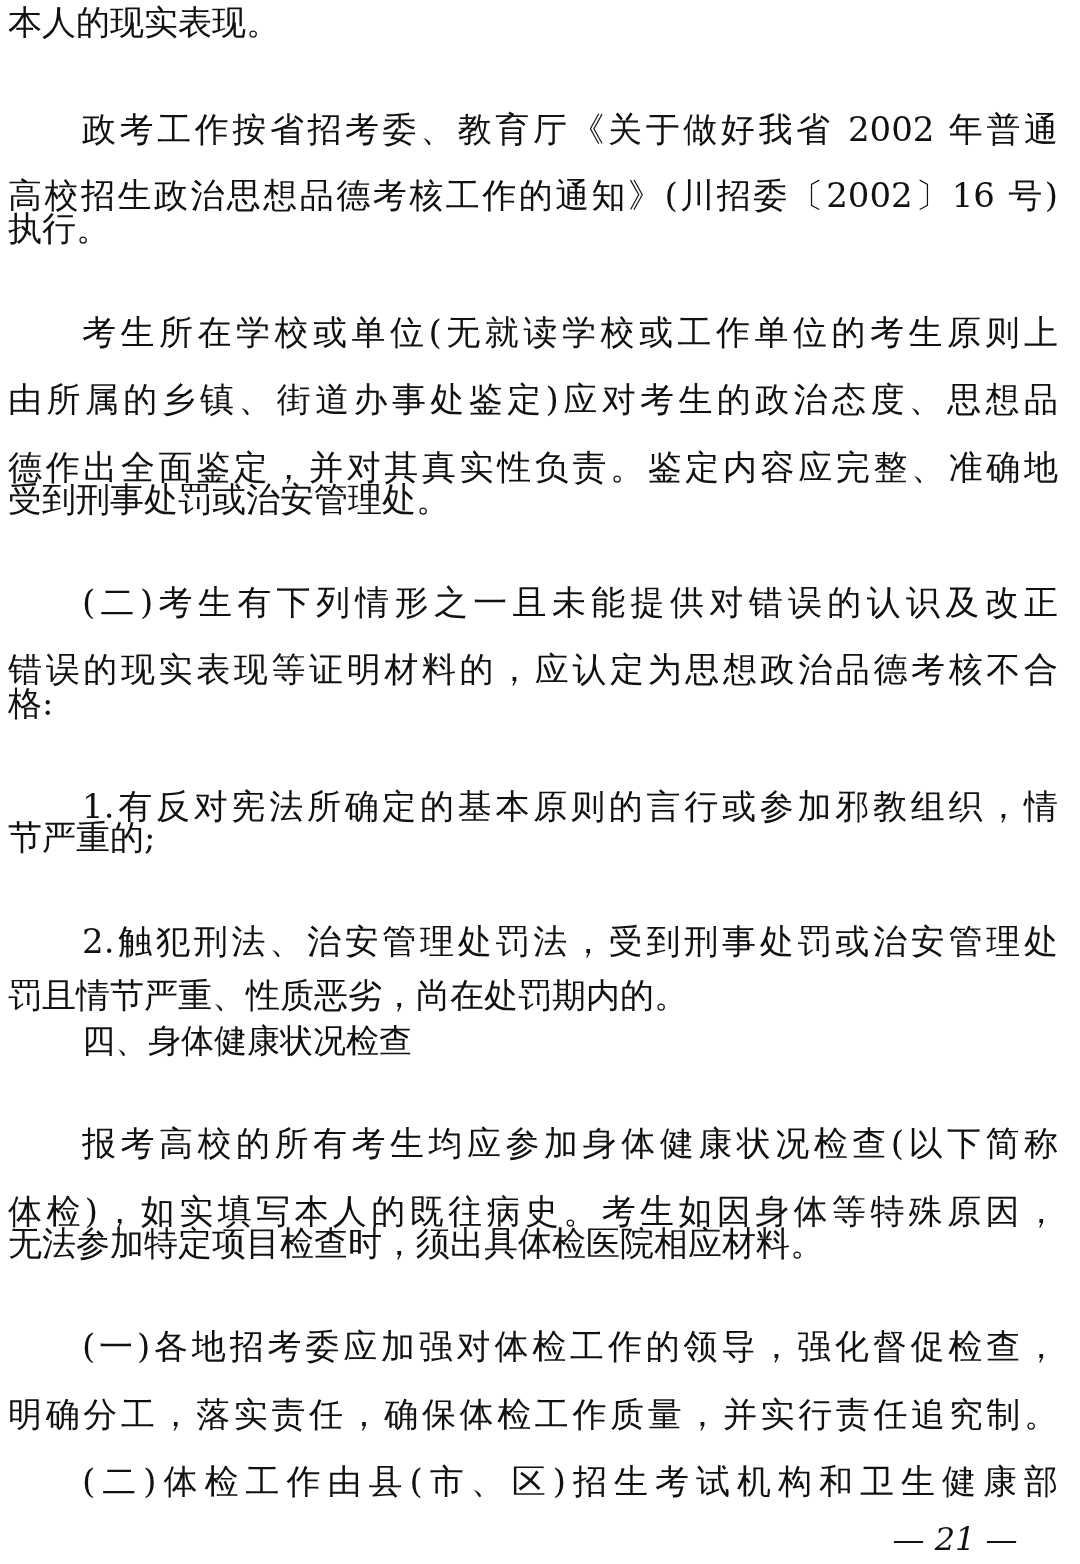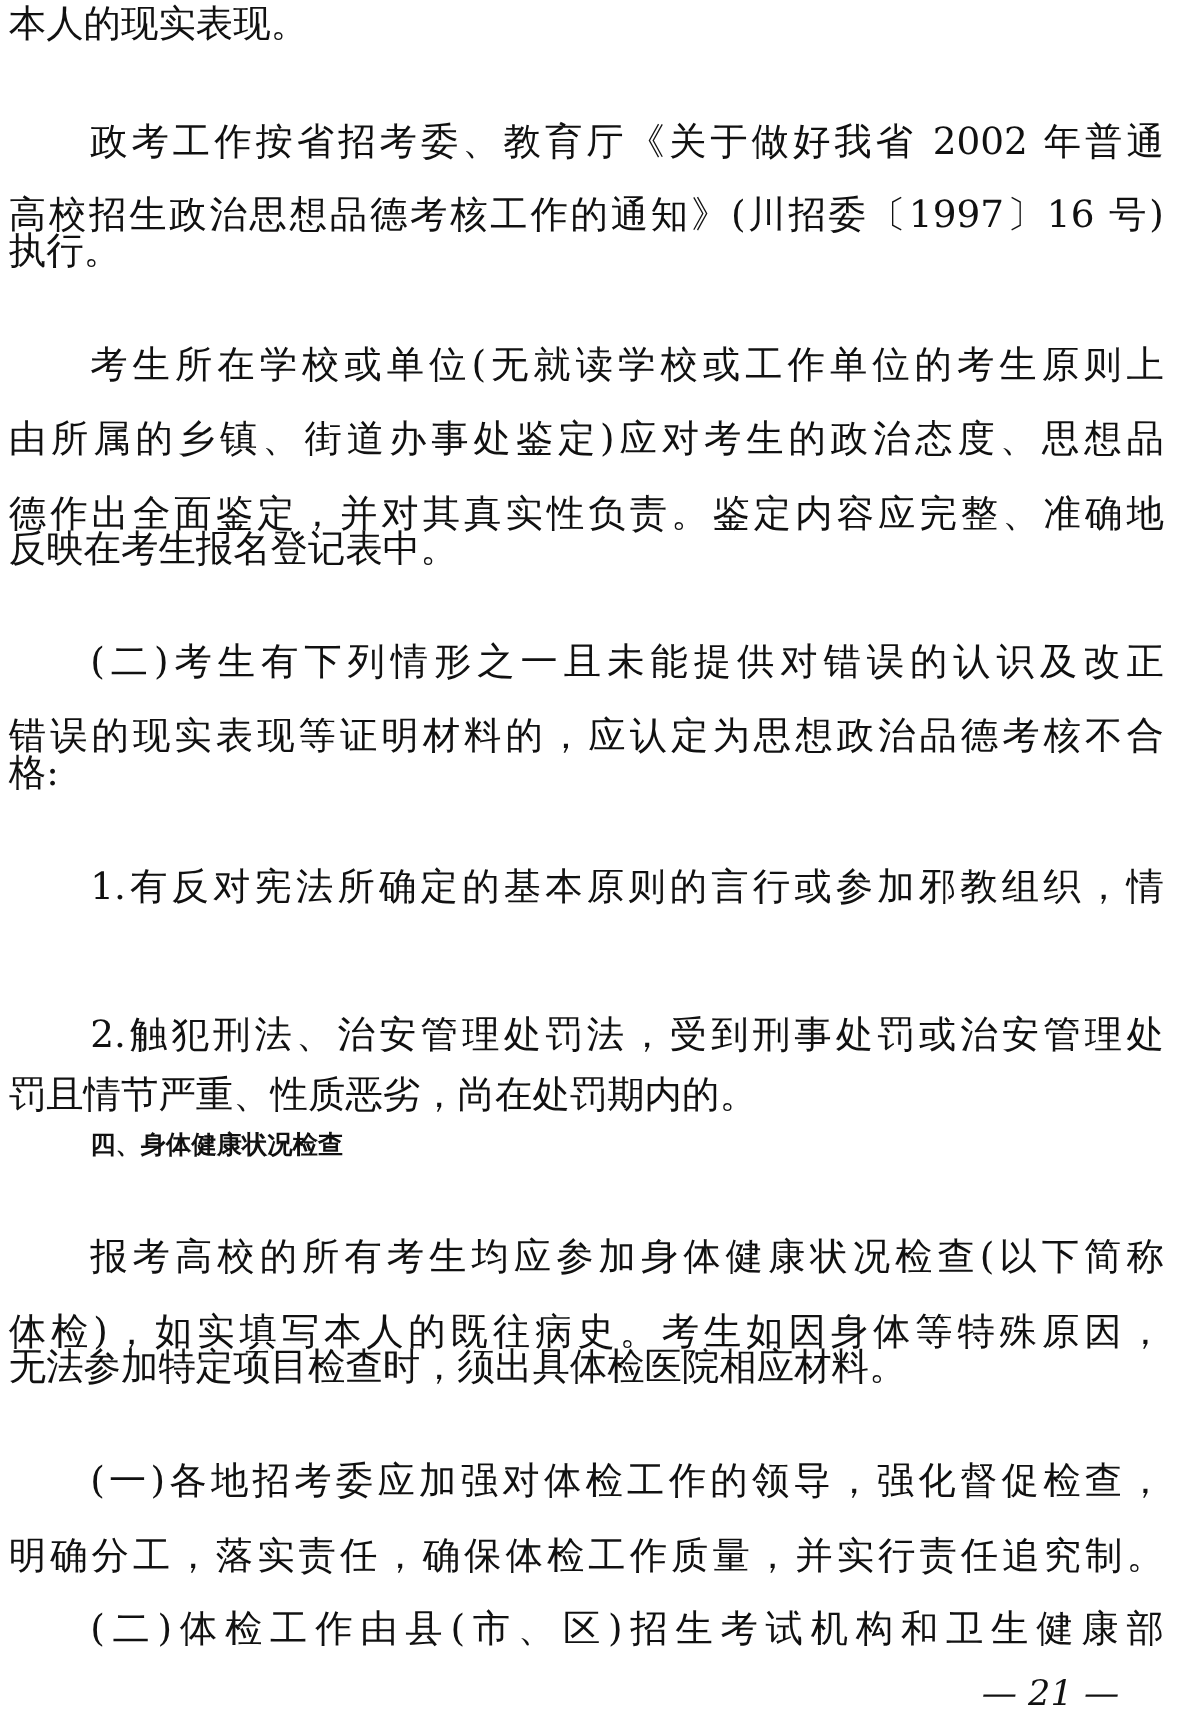--- a/index.html
+++ b/index.html
@@ -36,22 +36,22 @@
       text-align: justify;
       text-align-last: justify;
       margin-top: 35px;
     }
     .line.indent {
       left: 82px;
       width: 976px;
     }
     .line.heading {
       font-family: "DejaVu Sans", "Liberation Sans", sans-serif;
-      font-weight: bold;
-      font-size: 23px;
+      font-weight: normal;
+      font-size: 33px;
     }
     .page-number {
       position: absolute;
       top: 1516px;
       left: 880px;
       width: 150px;
       height: 46px;
       line-height: 46px;
       font-size: 32px;
       text-align: center;
@@ -60,33 +60,34 @@
     }
   </style>
 </head>
 <body>
 
 <div class="page">
 
   <div class="line" style="top:-4px;">本人的现实表现。</div>
 
   <div class="line indent justify" style="top:68px;">政考工作按省招考委、教育厅《关于做好我省 2002 年普通</div>
-  <div class="line justify" style="top:134px;">高校招生政治思想品德考核工作的通知》(川招委〔1997〕16 号)</div>
+  <div class="line justify" style="top:134px;">高校招生政治思想品德考核工作的通知》(川招委〔2002〕16 号)</div>
   <div class="line" style="top:202px;">执行。</div>
 
   <div class="line indent justify" style="top:271px;">考生所在学校或单位(无就读学校或工作单位的考生原则上</div>
   <div class="line justify" style="top:338px;">由所属的乡镇、街道办事处鉴定)应对考生的政治态度、思想品</div>
   <div class="line justify" style="top:406px;">德作出全面鉴定，并对其真实性负责。鉴定内容应完整、准确地</div>
-  <div class="line" style="top:473px;">反映在考生报名登记表中。</div>
+  <div class="line" style="top:473px;">受到刑事处罚或治安管理处。</div>
 
   <div class="line indent justify" style="top:541px;">(二)考生有下列情形之一且未能提供对错误的认识及改正</div>
   <div class="line justify" style="top:608px;">错误的现实表现等证明材料的，应认定为思想政治品德考核不合</div>
   <div class="line" style="top:677px;">格:</div>
 
   <div class="line indent justify" style="top:745px;">1.有反对宪法所确定的基本原则的言行或参加邪教组织，情</div>
+  <div class="line" style="top:811px;">节严重的;</div>
 
   <div class="line indent justify" style="top:880px;">2.触犯刑法、治安管理处罚法，受到刑事处罚或治安管理处</div>
   <div class="line" style="top:969px;">罚且情节严重、性质恶劣，尚在处罚期内的。</div>
 
   <div class="line indent heading" style="top:1015px;">四、身体健康状况检查</div>
 
   <div class="line indent justify" style="top:1082px;">报考高校的所有考生均应参加身体健康状况检查(以下简称</div>
   <div class="line justify" style="top:1150px;">体检)，如实填写本人的既往病史。考生如因身体等特殊原因，</div>
   <div class="line" style="top:1217px;">无法参加特定项目检查时，须出具体检医院相应材料。</div>
 

